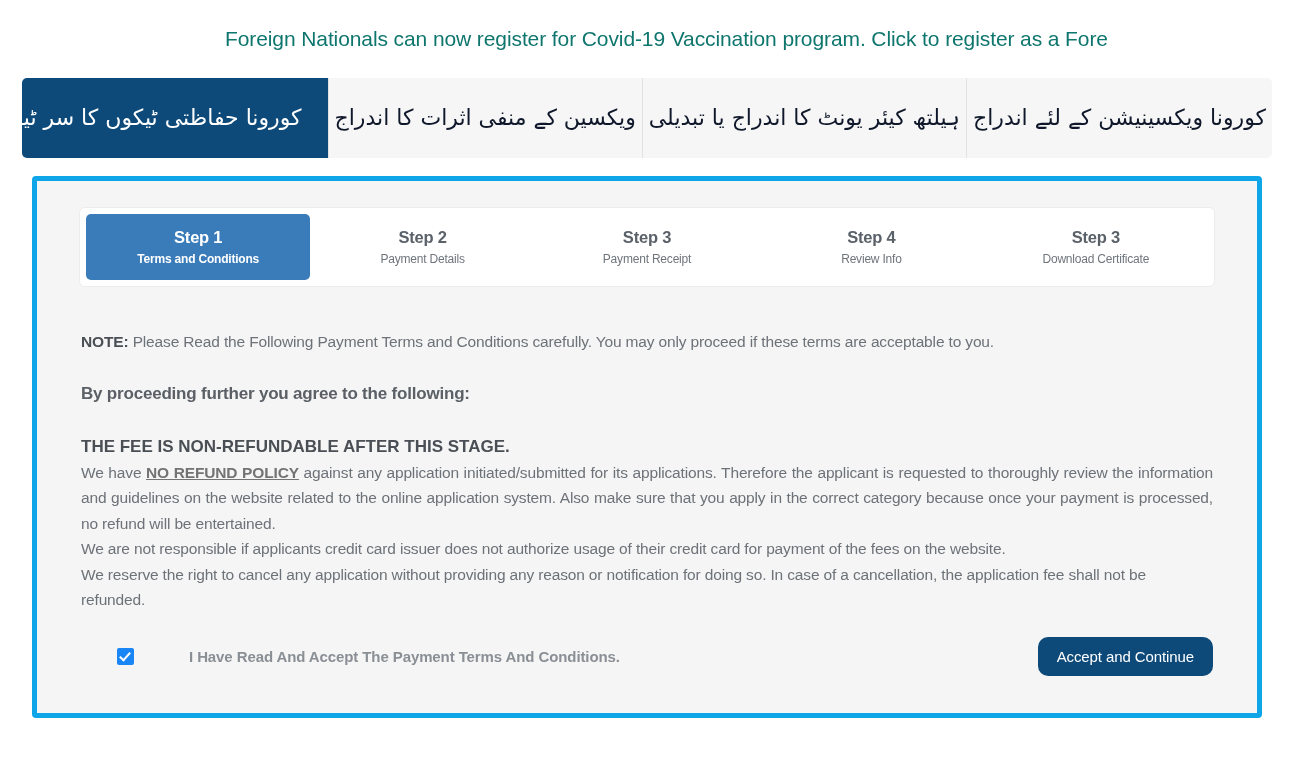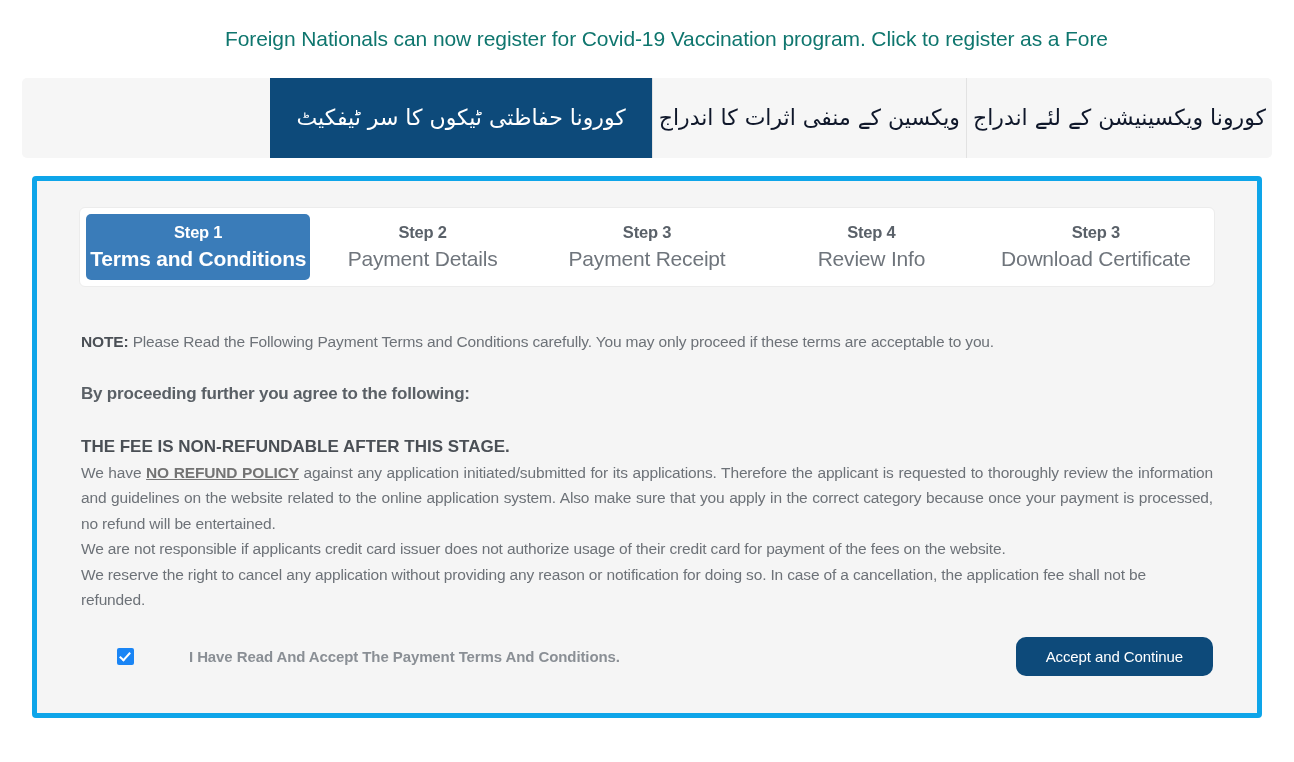--- a/index.html
+++ b/index.html
@@ -101,21 +101,21 @@
   .step.active {
     background: #3a7cb9;
   }
   .step-title {
     font-size: 16.5px;
     font-weight: bold;
     color: #5a6169;
     letter-spacing: -0.2px;
   }
   .step-sub {
-    font-size: 21px;
+    font-size: 12px;
     color: #6f757c;
     letter-spacing: -0.2px;
   }
   .step.active .step-title,
   .step.active .step-sub {
     color: #ffffff;
     font-weight: bold;
   }
 
   
@@ -195,36 +195,39 @@
     color: #8a8f95;
     letter-spacing: -0.1px;
     font-weight: bold;
   }
   .accept-btn {
     background: #0d4a7a;
     color: #ffffff;
     border: none;
     font-size: 15px;
     font-family: "Liberation Sans", sans-serif;
-    padding: 11px 30px;
+    padding: 11px 19px;
     cursor: pointer;
     border-radius: 10px;
     letter-spacing: -0.1px;
   }
 </style>
 </head>
 <body>
 
 <div class="announce-bar">
   <div class="announce-text">Foreign Nationals can now register for Covid-19 Vaccination program. Click to register as a Fore</div>
 </div>
 
 <div class="nav-wrap">
   <div class="nav-item">
     <span>کورونا ویکسینیشن کے لئے اندراج</span>
+  </div>
+  <div class="nav-item">
+    <span>ہیلتھ کیئر یونٹ کا اندراج یا تبدیلی</span>
   </div>
   <div class="nav-item">
     <span>ویکسین کے منفی اثرات کا اندراج</span>
   </div>
   <div class="nav-item active">
     <span>کورونا حفاظتی ٹیکوں کا سر ٹیفکیٹ</span>
   </div>
 </div>
 
 <div class="page-card">

